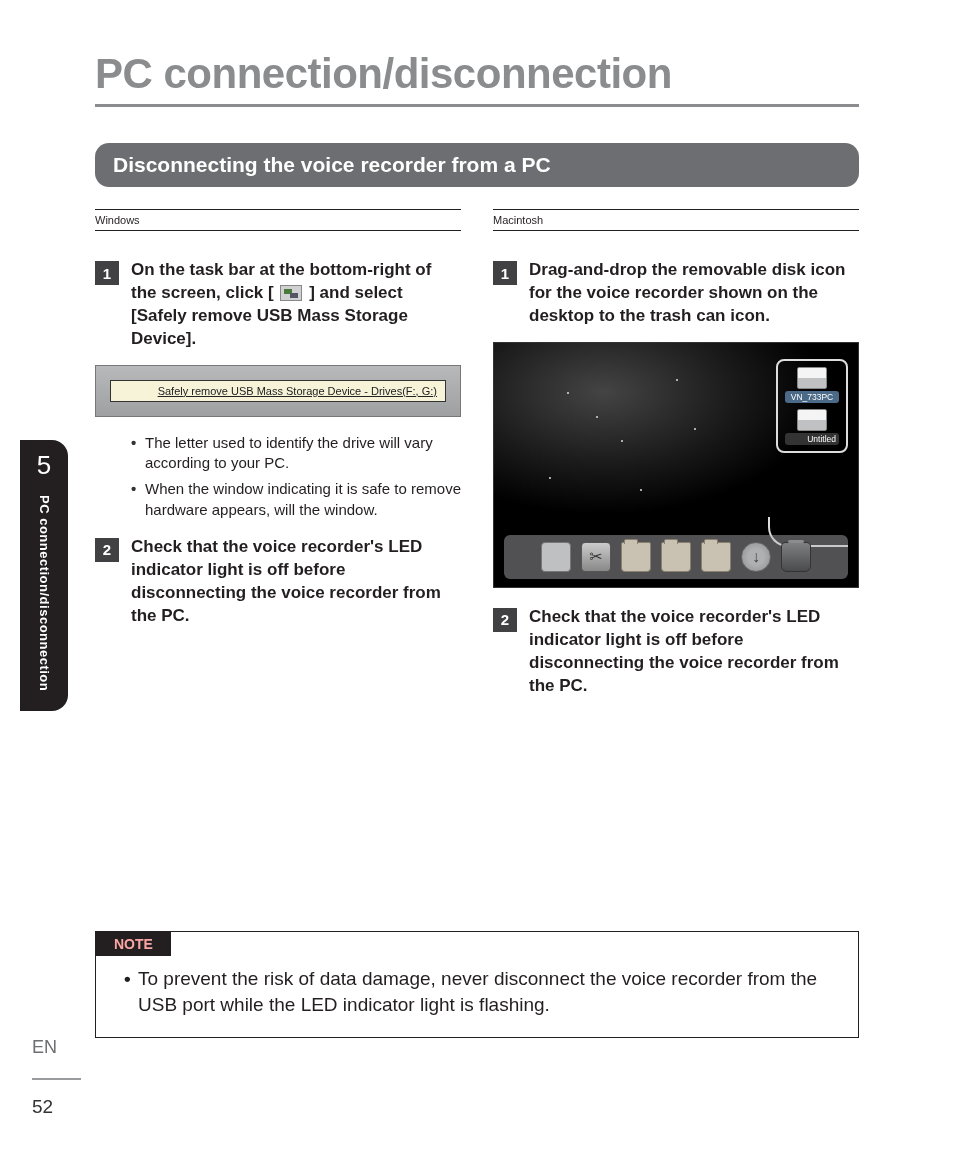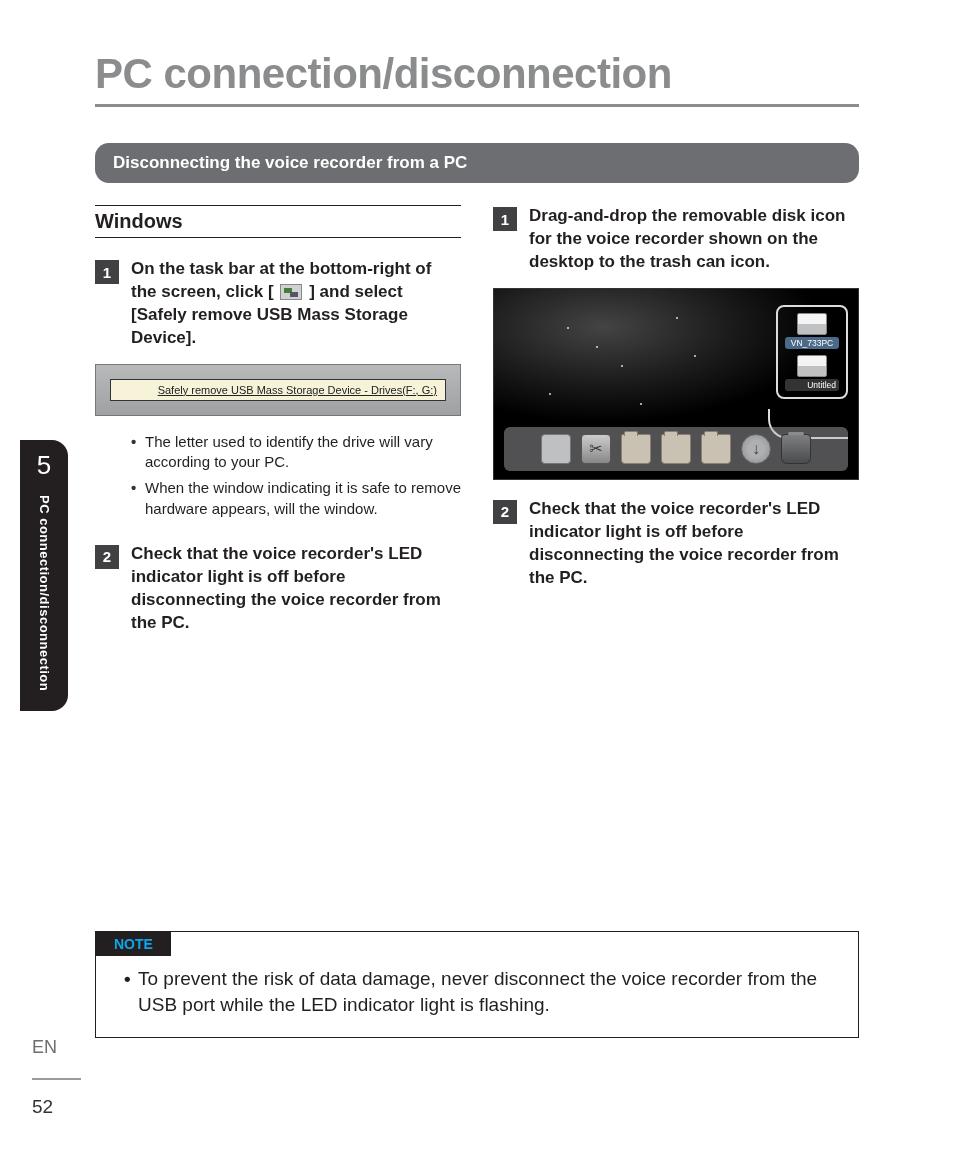--- a/index.html
+++ b/index.html
@@ -20,41 +20,41 @@
     letter-spacing: -0.5px;
     font-family: "Arial Narrow", Arial, sans-serif;
     border-bottom: 3px solid #8a8c8e;
     padding-bottom: 6px;
     margin-bottom: 36px;
   }
   .section-bar {
     background: #6d6e71;
     color: #fff;
     font-weight: 700;
-    font-size: 17px;
+    font-size: 21px;
     font-family: "Arial Narrow", Arial, sans-serif;
     padding: 10px 18px;
     border-radius: 14px;
     margin-bottom: 22px;
   }
   .columns {
     display: flex;
     gap: 32px;
   }
   .col {
     flex: 1;
     min-width: 0;
   }
   .os-label {
-    font-weight: 700;
-    font-size: 20px;
+    font-weight: 400;
+    font-size: 11px;
     border-top: 1.5px solid #231f20;
     border-bottom: 1.5px solid #231f20;
     padding: 4px 0;
-    margin-bottom: 20px;
+    margin-bottom: 28px;
     font-family: "Arial Narrow", Arial, sans-serif;
   }
   .step {
     display: flex;
     gap: 12px;
     margin-bottom: 14px;
   }
   .step-num {
     background: #414042;
     color: #fff;
@@ -110,40 +110,40 @@
     border: 1px solid #333;
     padding: 4px 8px;
     font-size: 11px;
     font-family: Tahoma, sans-serif;
     text-decoration: underline;
     color: #222;
   }
   .bullets {
     list-style: none;
     padding-left: 36px;
-    margin-bottom: 24px;
+    margin-bottom: 16px;
   }
   .bullets li {
     position: relative;
     font-size: 15px;
     line-height: 1.35;
     margin-bottom: 6px;
     padding-left: 14px;
   }
   .bullets li::before {
     content: "•";
     position: absolute;
     left: 0;
     color: #333;
     font-weight: 700;
   }
   
   .mac-shot {
     margin: 6px 0 18px 0;
-    height: 192px;
+    height: 246px;
     background: radial-gradient(ellipse 60% 50% at 30% 20%, #444 0%, #1a1a1a 60%, #000 100%);
     border: 1px solid #333;
     position: relative;
     overflow: hidden;
   }
   .stars { position:absolute; inset:0; }
   .star { position:absolute; width:2px; height:2px; background:#ddd; border-radius:50%; }
   .dock {
     position: absolute;
     left: 10px; right: 10px; bottom: 8px;
@@ -235,21 +235,21 @@
   
   .note-box {
     position: absolute;
     left: 95px; right: 95px;
     bottom: 120px;
     border: 1.5px solid #231f20;
   }
   .note-head {
     display:inline-block;
     background:#231f20;
-    color:#0ea5e9;
+    color:#fca5a5;
     font-weight:700;
     font-size:14px;
     padding:4px 18px;
     font-family: "Arial Narrow", Arial, sans-serif;
   }
   .note-list {
     list-style:none;
     padding: 10px 18px 14px 28px;
   }
   .note-list li {
@@ -310,20 +310,21 @@
       <li>When the window indicating it is safe to remove hardware appears, will the window.</li>
     </ul>
 
     <div class="step">
       <div class="step-num">2</div>
       <div class="step-body">Check that the voice recorder's LED indicator light is off before disconnecting the voice recorder from the PC.</div>
     </div>
   </div>
 
   <div class="col">
+    <div class="os-label">Macintosh</div>
 
     <div class="step">
       <div class="step-num">1</div>
       <div class="step-body">Drag-and-drop the removable disk icon for the voice recorder shown on the desktop to the trash can icon.</div>
     </div>
 
     <div class="mac-shot">
       <div class="stars">
         <div class="star" style="left:20%;top:20%"></div>
         <div class="star" style="left:35%;top:40%"></div>

